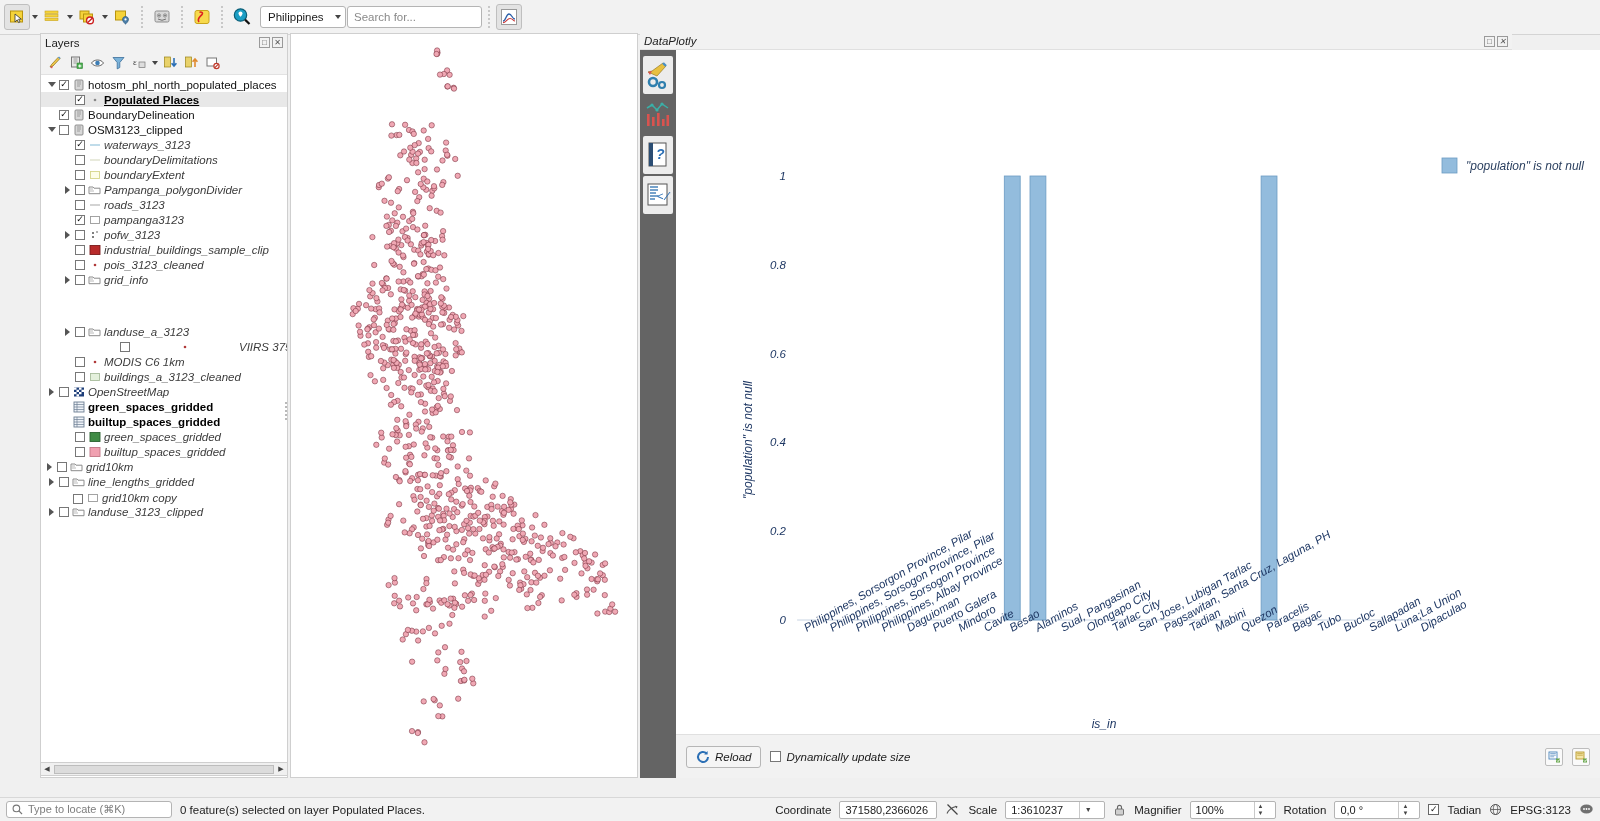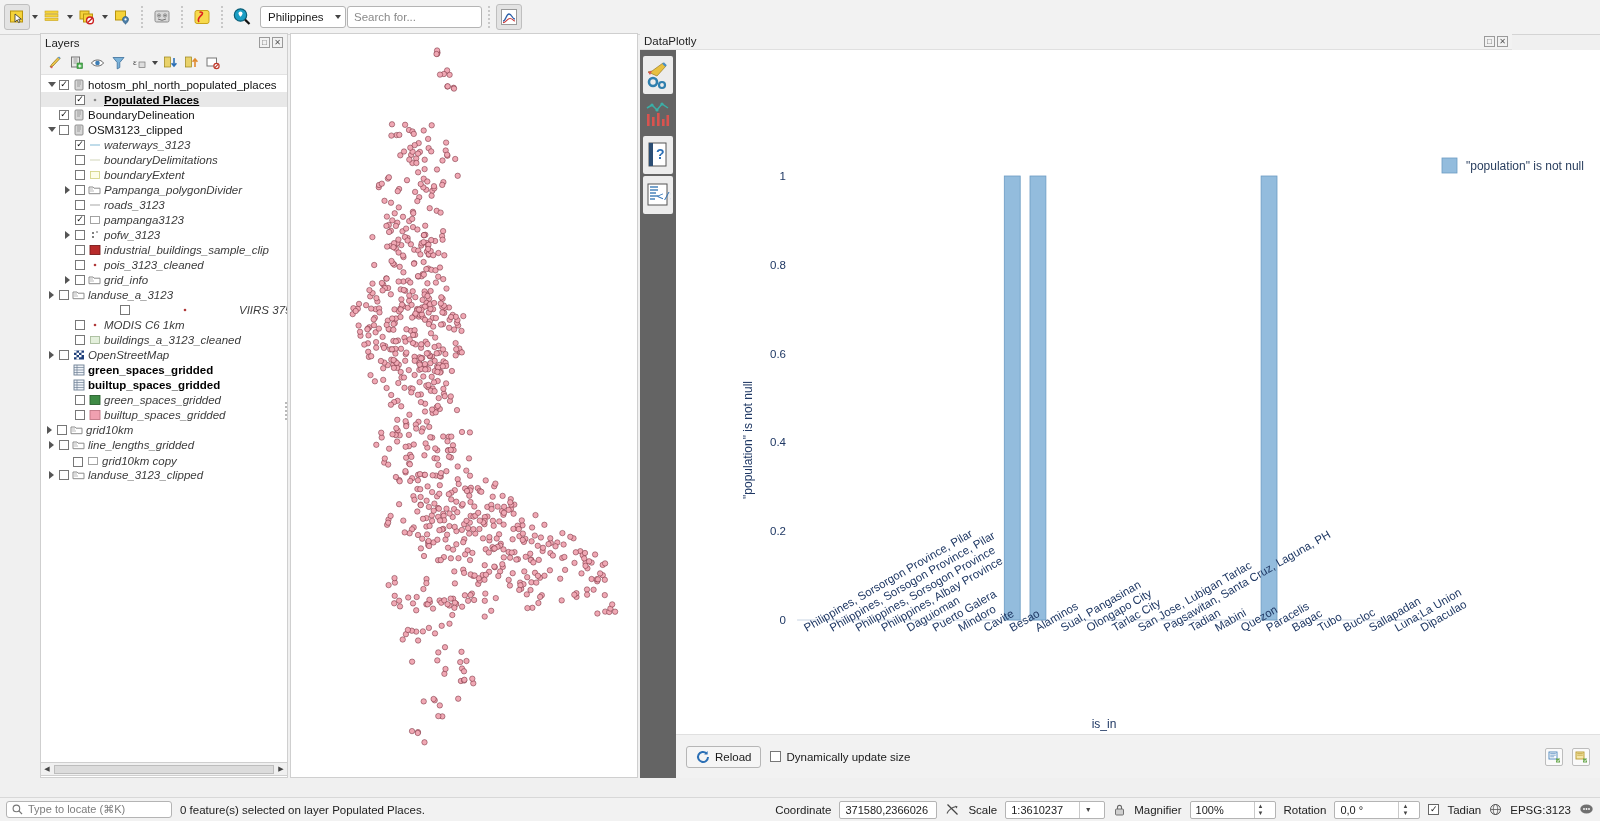--- a/index.html
+++ b/index.html
@@ -84,20 +84,21 @@
     position:absolute; left:290px; top:33px; width:348px; height:745px;
     background:#fff; border:1px solid #cfcfcf; overflow:hidden;
   }
   .map-grip { position:absolute; left:284px; top:400px; width:4px; height:26px; }
   .map-grip i{display:block;width:2px;height:2px;background:#b9b9b9;margin:2px auto;}
 
   
   .dp {
     position:absolute; left:640px; top:33px; width:872px; height:745px;
     background:#fff;
+    font-style:italic;
   }
   .dp-title {
     height:17px; background:#f2f2f2; display:flex; align-items:center;
     padding:0 4px; font-size:11.5px; color:#222; border-bottom:1px solid #e0e0e0;
   }
   .dp-body { position:absolute; left:0; top:17px; width:960px; height:728px; display:flex; }
   .dp-tabs { width:36px; background:#646464; padding-top:4px; }
   .dp-tab { width:30px;height:38px;margin:2px 3px; display:flex;align-items:center;justify-content:center;
             border-radius:2px; cursor:pointer; }
   .dp-tab.on { background:#ececec; }
@@ -434,21 +435,21 @@
           <span class="exp right"></span>
           <span class="cb"></span>
           <span class="sym">
             <svg width="13" height="12" viewBox="0 0 13 12">
               <path d="M1 3h4l1 1.2h6v5.5H1z" fill="none" stroke="#8c8c8c" stroke-width="1"></path>
               <path d="M2 5h3M2 7h4" stroke="#9c9c9c" stroke-width=".7"></path>
             </svg>
           </span>
           <span class="nm">grid_info</span>
         </div>
-        <div class="node" style="padding-left: 6px;">
+        <div class="node" style="padding-left: 22px; margin-top: 37px;">
           <span class="exp right"></span>
           <span class="cb"></span>
           <span class="sym">
             <svg width="13" height="12" viewBox="0 0 13 12">
               <path d="M1 3h4l1 1.2h6v5.5H1z" fill="none" stroke="#8c8c8c" stroke-width="1"></path>
               <path d="M2 5h3M2 7h4" stroke="#9c9c9c" stroke-width=".7"></path>
             </svg>
           </span>
           <span class="nm">landuse_a_3123</span>
         </div>

